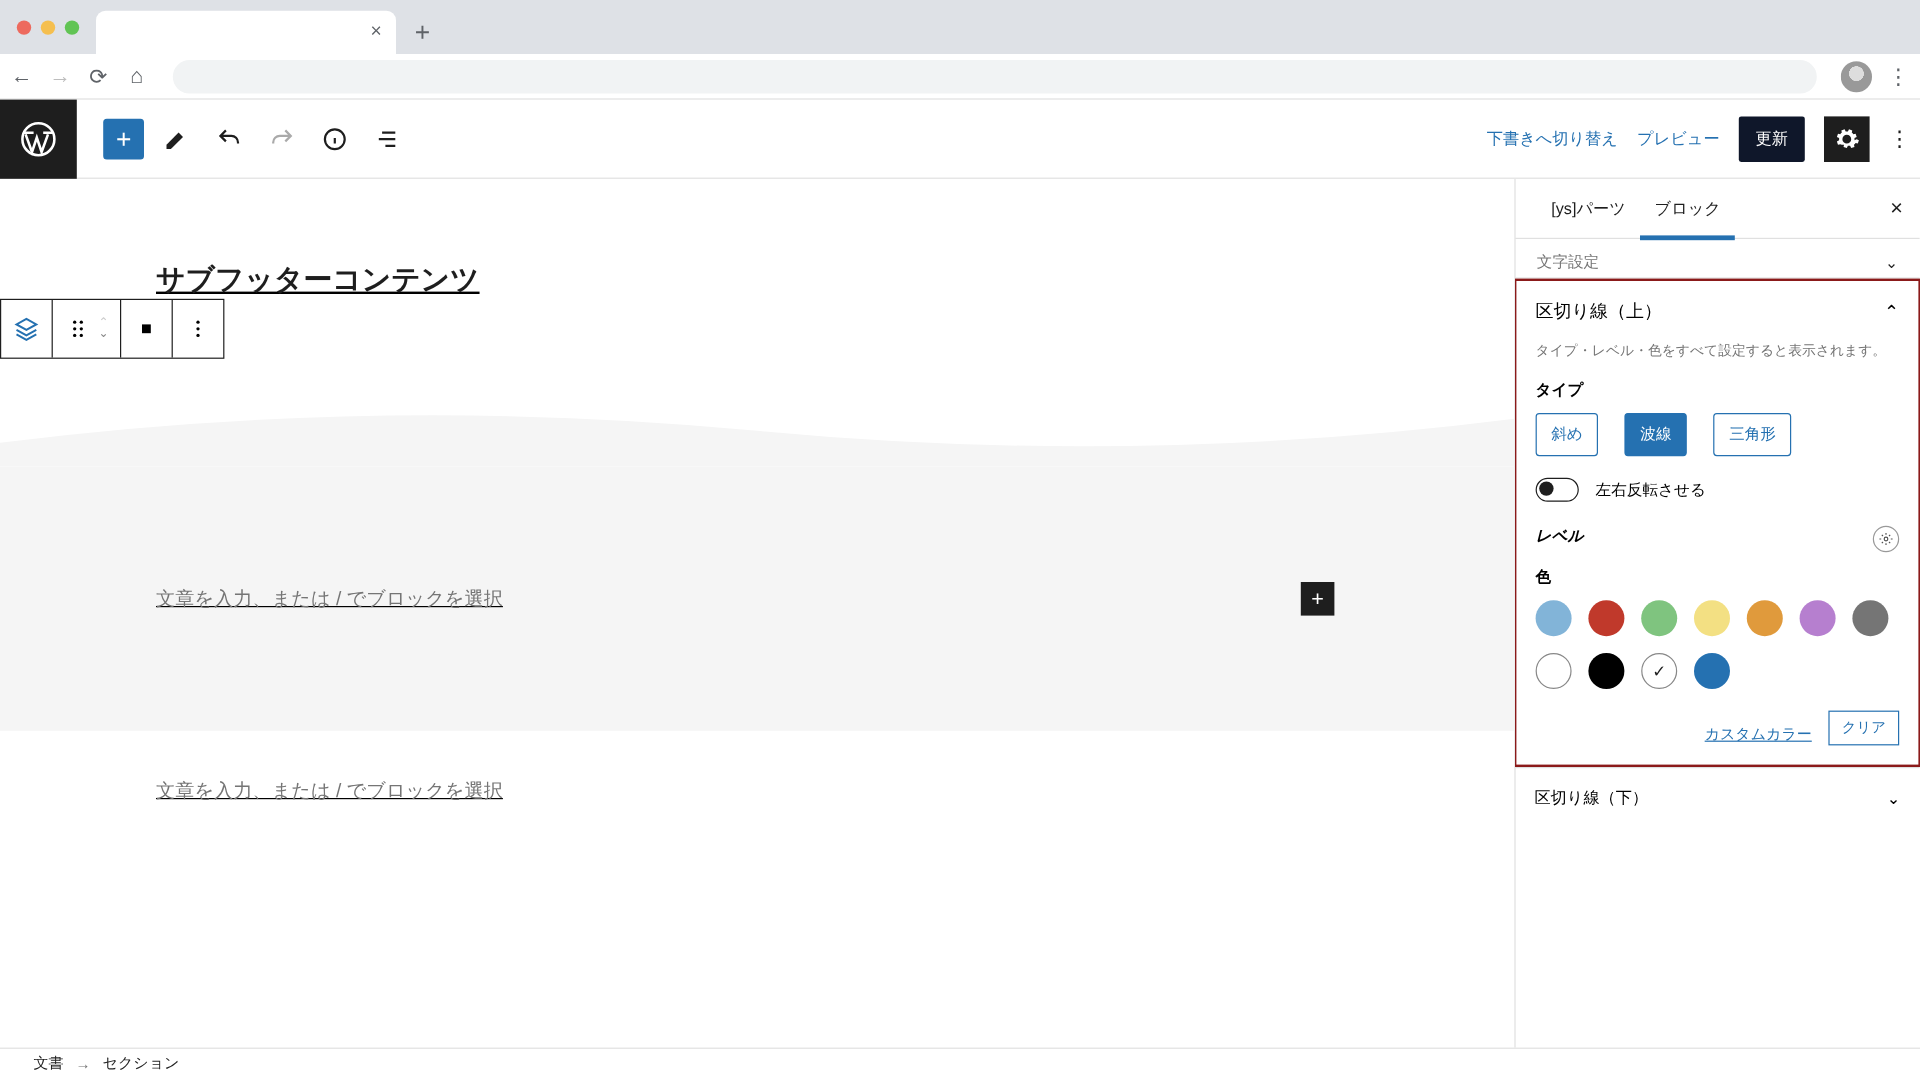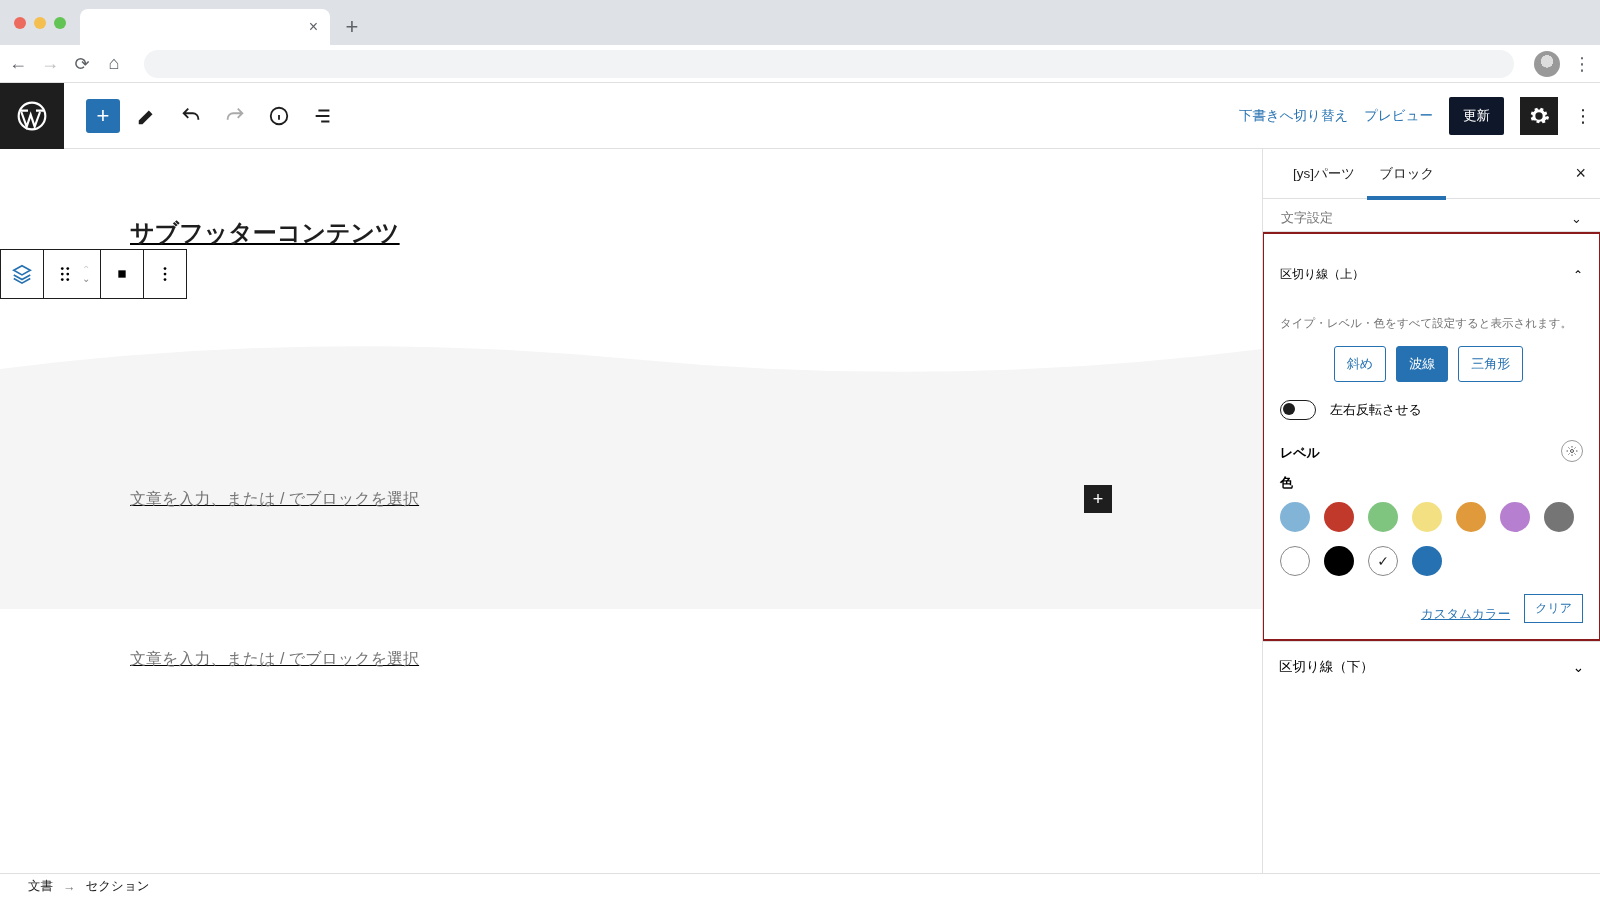--- a/index.html
+++ b/index.html
@@ -67,32 +67,32 @@
   .side-tabs { display: flex; border-bottom: 1px solid #e0e0e0; height: 50px; align-items: center; padding: 0 18px; position: relative; }
   .side-tab { font-size: 13.5px; color: #1e1e1e; padding: 16px 12px; cursor: pointer; }
   .side-tab.active { font-weight: 500; position: relative; }
   .side-tab.active::after { content: ""; position: absolute; left: 0; right: 0; bottom: -1px; height: 4px; background: #2571b1; }
   .side-close { position: absolute; right: 14px; font-size: 18px; color: #1e1e1e; cursor: pointer; }
 
   .cut-panel { border-bottom: 1px solid #e0e0e0; padding: 10px 18px 4px 18px; display: flex; justify-content: space-between; align-items: center; font-size: 13px; color: #757575; }
   .cut-panel .chev { color: #1e1e1e; }
 
   .highlight-panel { border: 2px solid #8b1a1a; margin: 0 -1px; }
-  .panel-head { display: flex; justify-content: space-between; align-items: center; padding: 32px 16px; font-size: 12px; font-weight: 500; cursor: pointer; }
+  .panel-head { display: flex; justify-content: space-between; align-items: center; padding: 16px 16px; font-size: 15px; font-weight: 500; cursor: pointer; }
   .panel-sub { padding: 0 16px 14px 16px; font-size: 11.5px; color: #757575; line-height: 1.5; }
   .field-label { padding: 0 16px 10px 16px; font-size: 13px; font-weight: 600; }
-  .btn-group { display: flex; gap: 4px; padding: 0 16px 18px 16px; justify-content: center; }
+  .btn-group { display: flex; gap: 16px; padding: 0 16px 18px 16px; }
   .btn-group button { border: 1px solid #2571b1; background: #fff; color: #2571b1; font-size: 13px; padding: 8px 12px; cursor: pointer; border-radius: 3px; margin-right: 6px; }
   .btn-group button.active { background: #2571b1; color: #fff; }
 
   .toggle-row { display: flex; align-items: center; gap: 14px; padding: 0 16px 20px 16px; font-size: 13px; }
   .toggle { width: 36px; height: 20px; border: 1.5px solid #1e1e1e; border-radius: 10px; position: relative; cursor: pointer; }
   .toggle::after { content: ""; position: absolute; width: 12px; height: 12px; background: #1e1e1e; border-radius: 50%; left: 2px; top: 2px; }
 
-  .level-head { display: flex; justify-content: space-between; align-items: flex-end; padding: 0 16px 12px 16px; font-size: 13px; font-weight: 600; }
+  .level-head { display: flex; justify-content: space-between; align-items: flex-start; padding: 0 16px 12px 16px; font-size: 13px; font-weight: 600; font-style: italic; }
   .gear-s { width: 22px; height: 22px; border: 1px solid #999; border-radius: 50%; display: flex; align-items: center; justify-content: center; cursor: pointer; }
   .gear-s svg { width: 12px; height: 12px; }
   .level-input { margin: 0 16px 18px 16px; width: calc(100% - 32px); padding: 8px 10px; border: 1px solid #757575; font-size: 13px; background: #fff; }
 
   .color-label { padding: 0 16px 10px 16px; font-size: 13px; font-weight: 600; }
   .swatches { padding: 0 16px 12px 16px; display: flex; flex-wrap: wrap; gap: 14px; }
   .swatch { width: 30px; height: 30px; border-radius: 50%; cursor: pointer; position: relative; }
   .swatch.selected::after { content: "✓"; position: absolute; inset: 0; display: flex; align-items: center; justify-content: center; font-size: 14px; color: #1e1e1e; }
   .swatch.bordered { border: 1px solid #888; }
 
@@ -247,20 +247,21 @@
       <span class="chev">⌄</span>
     </div>
 
     <div class="highlight-panel">
       <div class="panel-head">
         <span>区切り線（上）</span>
         <span>⌃</span>
       </div>
       <div class="panel-sub">タイプ・レベル・色をすべて設定すると表示されます。</div>
 
+      <div class="field-label">タイプ</div>
       <div class="btn-group">
         <button>斜め</button>
         <button class="active">波線</button>
         <button>三角形</button>
       </div>
 
       <div class="toggle-row">
         <div class="toggle"></div>
         <span>左右反転させる</span>
       </div>

